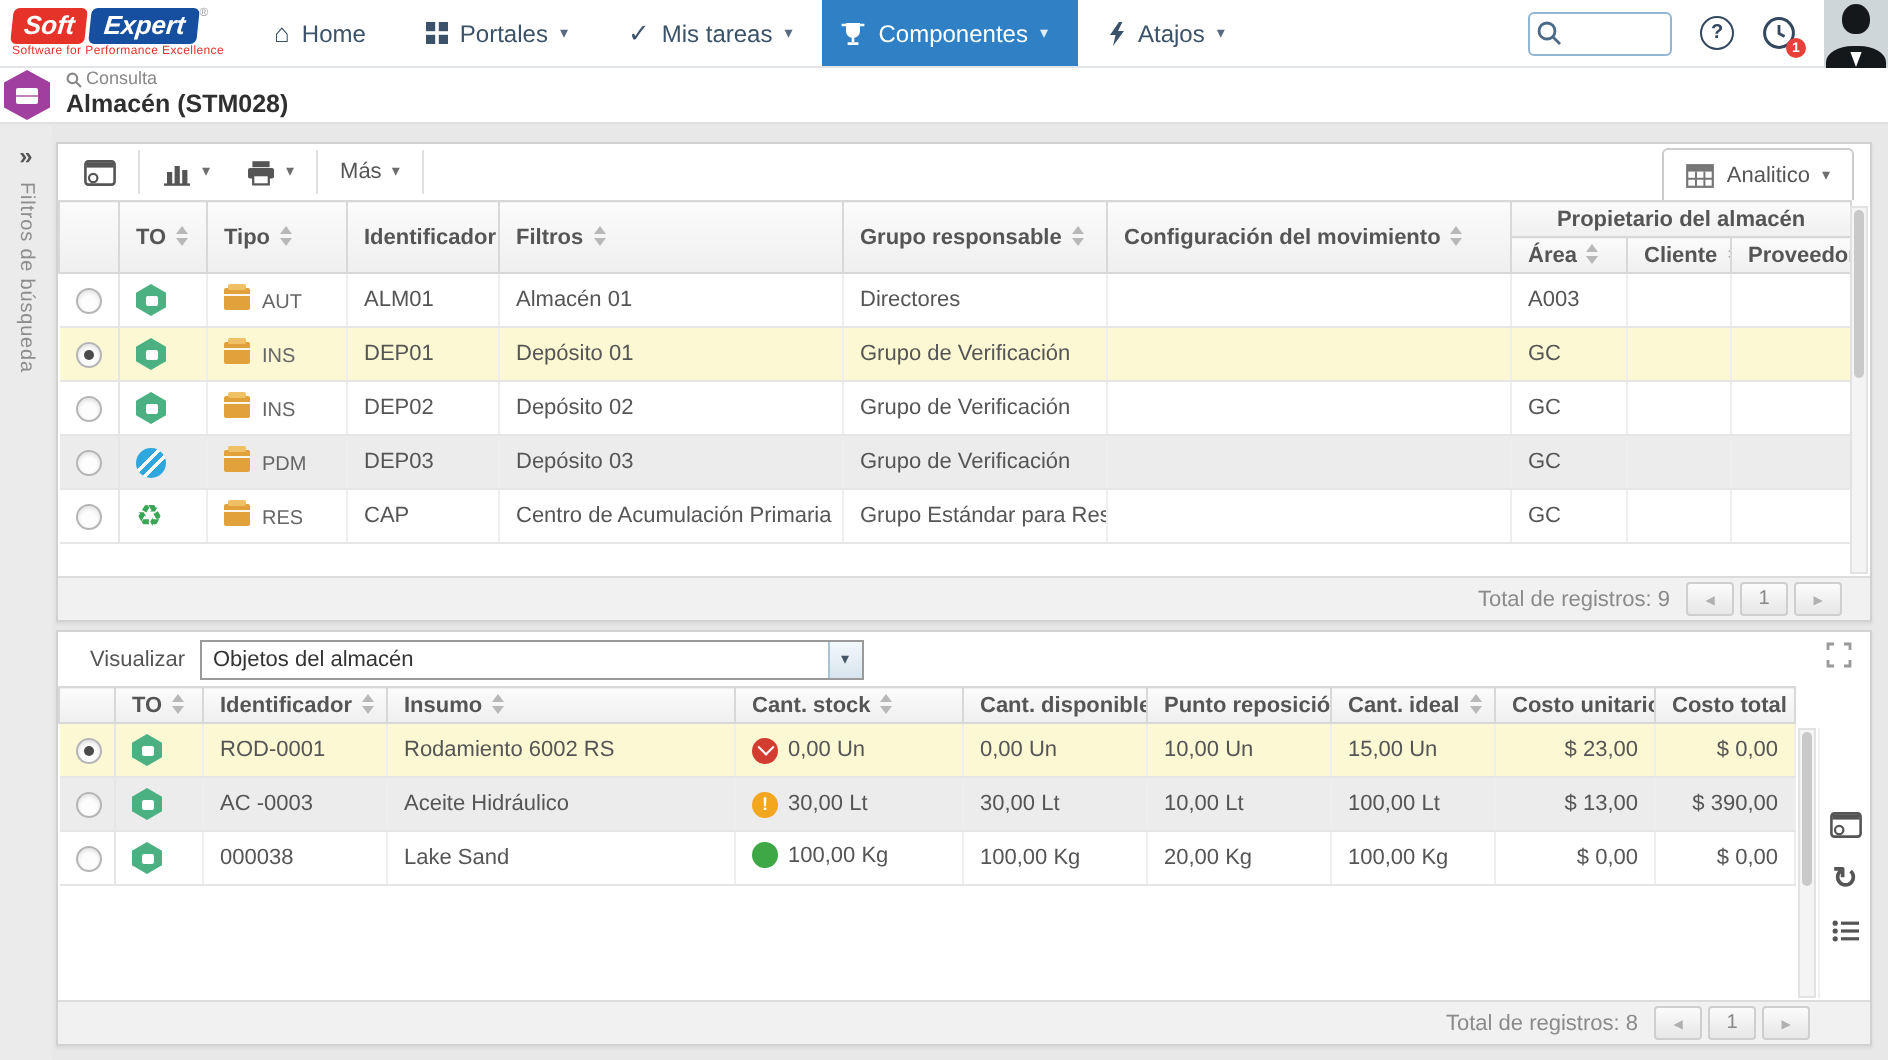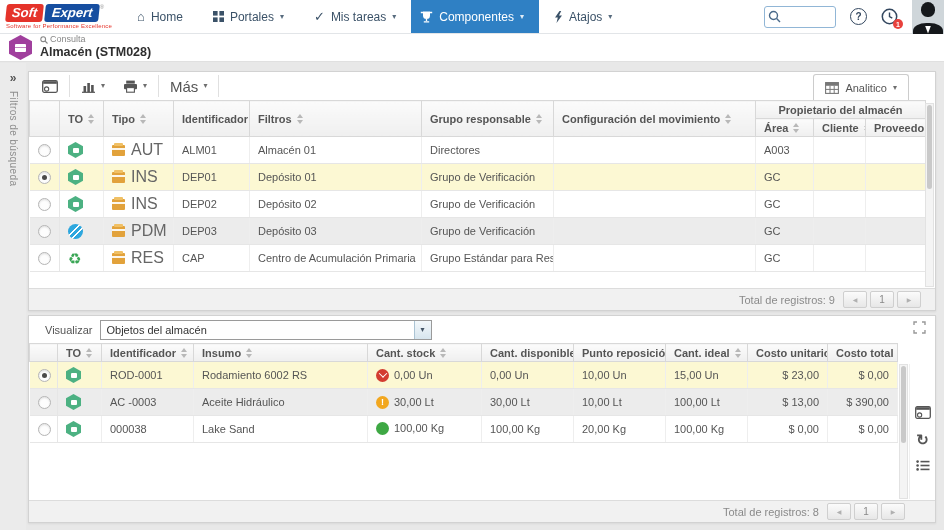--- a/index.html
+++ b/index.html
@@ -27,43 +27,43 @@
   .searchwrap svg { position:absolute; left:4px; top:4px; }
   .round-ic { position:relative; display:flex; align-items:center; color:#33475f; }
   .helpcircle { width:17px; height:17px; border:1.5px solid #33475f; border-radius:50%; display:flex; align-items:center; justify-content:center; font-size:10px; font-weight:bold; color:#33475f; }
   .badge { position:absolute; right:-5px; bottom:-4px; background:#e8413c; color:#fff; font-size:7px; font-weight:bold; width:10px; height:10px; border-radius:50%; display:flex; align-items:center; justify-content:center; }
   .avatar { width:32px; height:34px; background:#cfd6da; position:relative; overflow:hidden; }
   .avatar .head { position:absolute; top:2px; left:9px; width:14px; height:15px; background:#15181b; border-radius:50% 50% 45% 45%; }
   .avatar .shoulders { position:absolute; bottom:-7px; left:1px; width:30px; height:18px; background:#15181b; border-radius:45% 45% 0 0; }
   .avatar .shirt { position:absolute; bottom:0; left:13px; width:6px; height:8px; background:#fff; clip-path:polygon(0 0,100% 0,50% 100%); }
 
   
-  .titlerow { height:28px; background:#fff; display:flex; align-items:center; gap:8px; padding-left:9px; border-bottom:1px solid #e0e0e0; }
+  .titlerow { height:28px; background:#fff; display:flex; align-items:center; gap:8px; padding-left:2px; border-bottom:1px solid #e0e0e0; }
   .apphex { width:23px; height:25px; background:#a03f9d; clip-path:polygon(50% 0,100% 25%,100% 75%,50% 100%,0 75%,0 25%); display:flex; align-items:center; justify-content:center; }
   .apphex i { display:block; width:11px; height:8px; background:linear-gradient(#fff 0 42%, rgba(255,255,255,.35) 42% 55%, #fff 55%); border-radius:1px; }
   .kicker { font-size:9px; color:#888; display:flex; align-items:center; gap:2px; line-height:1.1; }
   .ptitle { font-size:12.5px; font-weight:bold; color:#2f2f2f; line-height:1.15; }
 
   
   .workspace { position:absolute; top:63px; left:0; right:0; bottom:0; }
   .filterstrip { position:absolute; left:0; top:0; bottom:0; width:26px; background:#ebebeb; display:flex; flex-direction:column; align-items:center; padding-top:8px; gap:6px; }
   .collapse { font-size:12px; font-weight:bold; color:#555; }
   .vlabel { writing-mode:vertical-rl; font-size:10px; color:#8d8d8d; letter-spacing:.4px; }
 
   .panel { position:absolute; left:28px; right:8px; background:#fff; border:1px solid #d2d2d2; box-shadow:0 1px 2px rgba(0,0,0,.07); }
   .panel1 { top:8px; height:240px; }
   .panel2 { top:252px; height:208px; }
 
   
   .tb { height:28px; display:flex; align-items:center; padding-left:4px; position:relative; }
   .tbtn { display:flex; align-items:center; gap:5px; padding:0 9px; height:24px; color:#555; cursor:pointer; }
   .tbtn svg { display:block; }
   .tsep { width:1px; height:22px; background:#e0e0e0; margin:0 2px; }
-  .maslabel { font-size:15px; color:#555; }
-  .viewtab { position:absolute; top:2px; right:26px; height:26px; display:flex; align-items:center; gap:6px; padding:0 11px; border:1px solid #ccc; border-bottom:none; border-radius:3px 3px 0 0; background:#fff; font-size:11px; color:#555; cursor:pointer; }
+  .maslabel { font-size:11px; color:#555; }
+  .viewtab { position:absolute; top:2px; right:8px; height:26px; display:flex; align-items:center; gap:6px; padding:0 11px; border:1px solid #ccc; border-bottom:none; border-radius:3px 3px 0 0; background:#fff; font-size:11px; color:#555; cursor:pointer; }
 
   
   table { border-collapse:collapse; table-layout:fixed; font-size:11px; }
   .t1 { width:calc(100% - 12px); }
   .t2 { width:calc(100% - 38px); }
   th { background:linear-gradient(#fbfbfb,#efefef); border:1px solid #d8d8d8; font-weight:bold; color:#555; text-align:left; padding:0 8px; height:18px; white-space:nowrap; overflow:hidden; }
   th.ghead { text-align:center; }
   td { height:27px; padding:0 8px; border-bottom:1px solid #e6e6e6; border-right:1px solid #eeeeee; white-space:nowrap; overflow:hidden; color:#555; }
   td:first-child { border-right:1px solid #e6e6e6; }
   tr.alt td { background:#ececec; }
@@ -78,21 +78,21 @@
   .radio.checked::after { content:""; position:absolute; left:3px; top:3px; width:5px; height:5px; border-radius:50%; background:#4a4a4a; }
 
   .hexicon { display:inline-block; width:15px; height:16px; background:#4cb182; clip-path:polygon(50% 0,100% 27%,100% 73%,50% 100%,0 73%,0 27%); position:relative; vertical-align:middle; }
   .hexicon::after { content:""; position:absolute; left:4.5px; top:5.5px; width:6px; height:5px; background:#fff; border-radius:1px; }
   .sphereicon { display:inline-block; width:15px; height:15px; border-radius:50%; vertical-align:middle;
     background:linear-gradient(135deg,#2ea7de 38%,#fff 38% 46%,#2ea7de 46% 58%,#fff 58% 66%,#2ea7de 66%); }
   .recyc { font-size:15px; color:#3aa655; line-height:1; vertical-align:middle; }
   .boxicon { display:inline-block; width:13px; height:11px; background:#e2a23b; border-radius:1px; position:relative; margin-right:6px; vertical-align:-1px; }
   .boxicon::before { content:""; position:absolute; left:0; right:0; top:3px; height:1.5px; background:rgba(255,255,255,.9); }
   .boxicon::after { content:""; position:absolute; left:2px; top:-2px; width:9px; height:3px; background:#f0c065; border-radius:1px; }
-  .tval { font-size:16px; color:#666; }
+  .tval { font-size:10px; color:#666; }
 
   .stock { display:inline-flex; align-items:center; gap:5px; }
   .dot { width:13px; height:13px; border-radius:50%; display:inline-flex; align-items:center; justify-content:center; flex:none; }
   .dot.critical { background:#d33c30; position:relative; }
   .dot.critical::after { content:""; width:5px; height:5px; border-right:1.6px solid #fff; border-bottom:1.6px solid #fff; transform:rotate(45deg) translate(-1px,-1px); }
   .dot.warning { background:#f2a71f; color:#fff; font-size:9px; font-weight:bold; }
   .dot.ok { background:#3ea844; }
 
   
   .tfooter { position:absolute; left:0; right:0; bottom:0; height:22px; background:#f1f1f1; border-top:1px solid #dcdcdc; display:flex; align-items:center; justify-content:flex-end; gap:8px; font-size:11px; color:#8a8a8a; }

